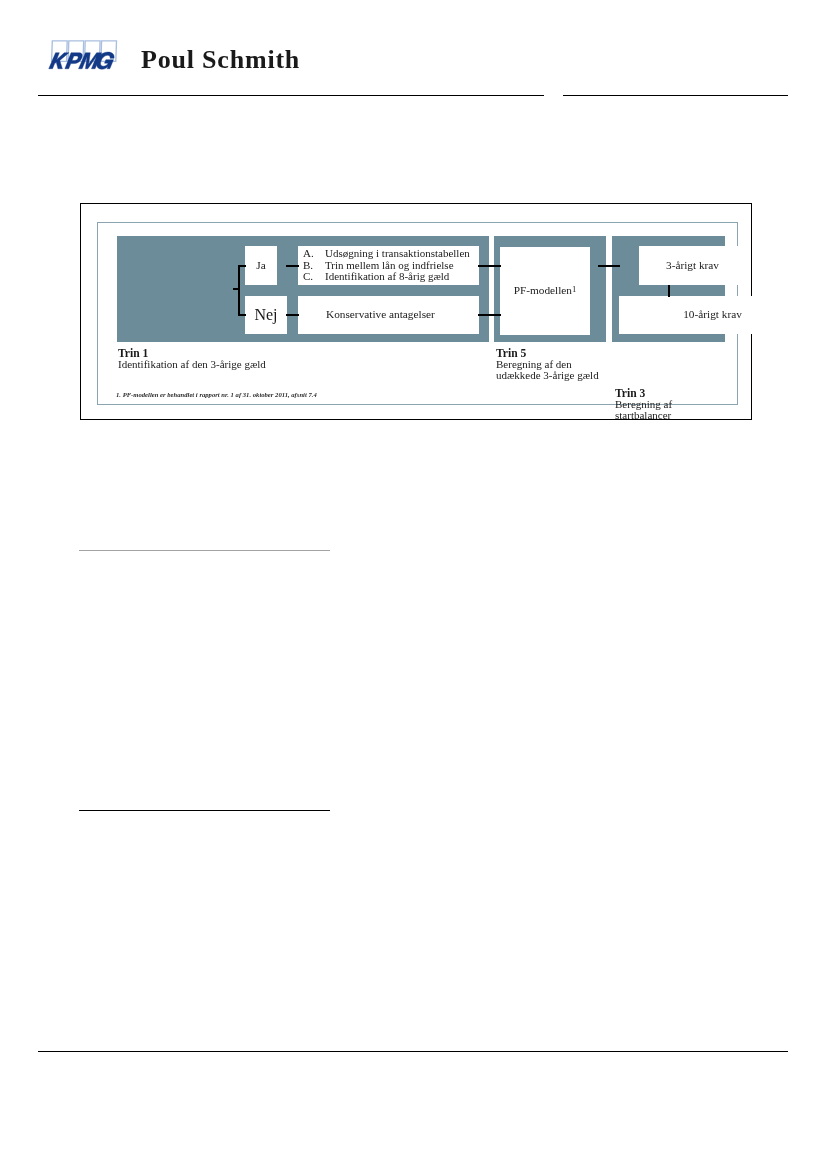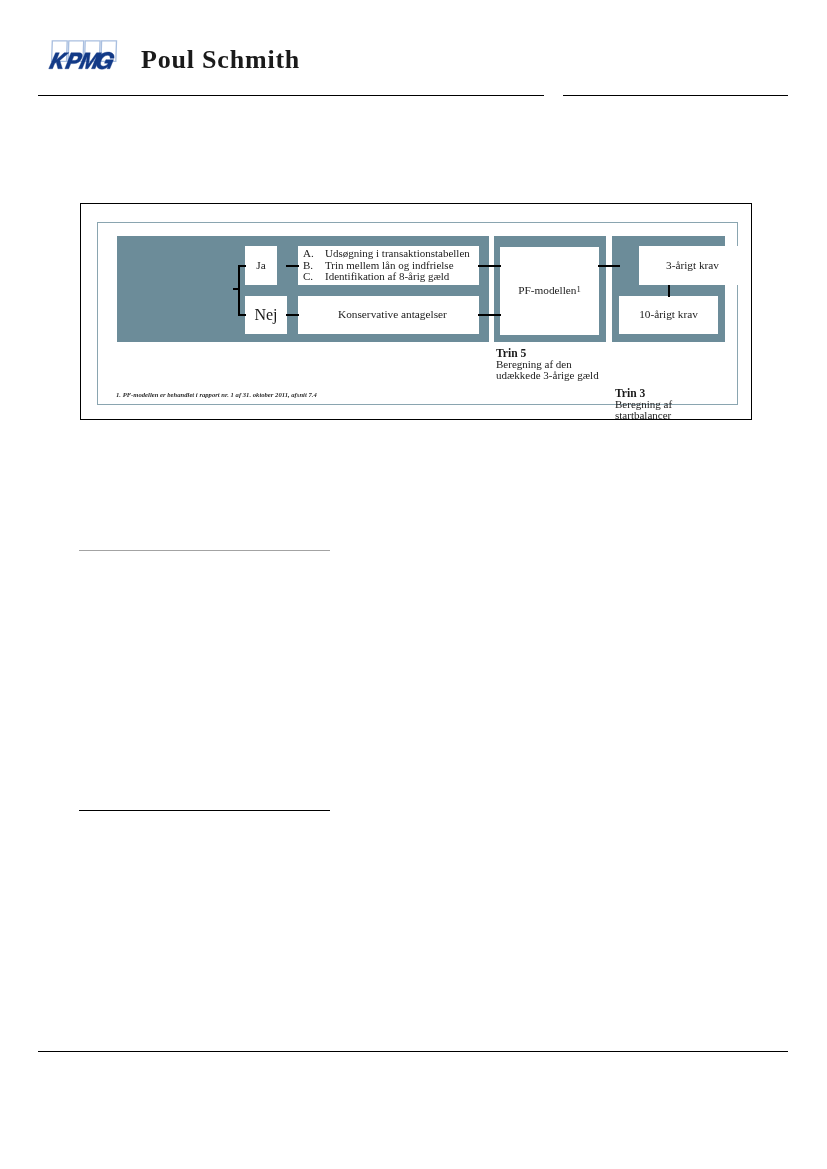--- a/index.html
+++ b/index.html
@@ -53,28 +53,28 @@
     display:flex; align-items:center; justify-content:center;
     text-align:center; color:#1a1a1a; line-height:1.18;
   }
   .line { position:absolute; background:#000; }
 
   #box-question { left:43px;  top:65px;  width:109px; height:38px; font-size:11.3px; line-height:12.3px; padding-top:3px; box-sizing:border-box; }
   #box-ja       { left:164px; top:42px;  width:32px;  height:39px; font-size:11.3px; }
   #box-nej      { left:164px; top:92px;  width:42px;  height:38px; font-size:16px; }
   #box-list     { left:217px; top:42px;  width:181px; height:39px; }
   #box-cons     { left:217px; top:92px;  width:181px; height:38px; font-size:11.3px; justify-content:flex-start; }
-  #box-model    { left:419px; top:43px;  width:99px;  height:88px; font-size:11.3px; }
+  #box-model    { left:419px; top:43px;  width:90px;  height:88px; font-size:11.3px; }
   #box-req3     { left:538px; top:42px;  width:107px;  height:39px; font-size:11.3px;margin-left:20px; }
-  #box-req10    { left:538px; top:92px;  width:99px;  height:38px; font-size:11.3px; }
+  #box-req10    { left:538px; top:92px;  width:99px;  height:38px; font-size:11.3px;padding-left:44px; }
 
   .list-tbl { font-size:11.0px; line-height:11.5px; width:100%; text-align:left; white-space:nowrap; padding-left:5px; box-sizing:border-box; }
   .list-row { display:flex; }
   .list-letter { width:22px; flex:none; }
-  .cons-label { margin-left:15px;padding-left:25px; }
+  .cons-label { margin-left:3px;padding-left:25px; }
 
   sup { font-size:0.76em; vertical-align:baseline; position:relative; top:-2.4px; line-height:0; }
 
   
   #c-stub   { left:152px; top:84.3px;  width:6.5px; height:1.6px; }
   #c-vert   { left:157.3px; top:61.4px;  width:1.6px; height:50.3px; }
   #c-top    { left:157.3px; top:61.4px;  width:7.7px; height:1.6px; }
   #c-bot    { left:157.3px; top:110.1px; width:7.7px; height:1.6px; }
   #c-ja     { left:205.0px; top:61.4px;  width:13.2px;  height:1.6px; }
   #c-nej    { left:205.0px; top:110.2px; width:13.2px;  height:1.6px; }
@@ -168,20 +168,24 @@
       <div class="line" id="c-vert"></div>
       <div class="line" id="c-top"></div>
       <div class="line" id="c-bot"></div>
       <div class="line" id="c-ja"></div>
       <div class="line" id="c-nej"></div>
       <div class="line" id="c-list"></div>
       <div class="line" id="c-cons"></div>
       <div class="line" id="c-model"></div>
       <div class="line" id="c-req"></div>
 
+      <div class="step" id="step-1">
+        <div class="step-title">Trin 1</div>
+        <div class="step-desc">Identifikation af den 3-årige gæld</div>
+      </div>
       <div class="step" id="step-2">
         <div class="step-title">Trin 5</div>
         <div class="step-desc">Beregning af den udækkede 3-årige gæld</div>
       </div>
       <div class="step" id="step-3">
         <div class="step-title">Trin 3</div>
         <div class="step-desc">Beregning af startbalancer</div>
       </div>
 
       <div id="footnote">1. PF-modellen er behandlet i rapport nr. 1 af 31. oktober 2011, afsnit 7.4</div>

